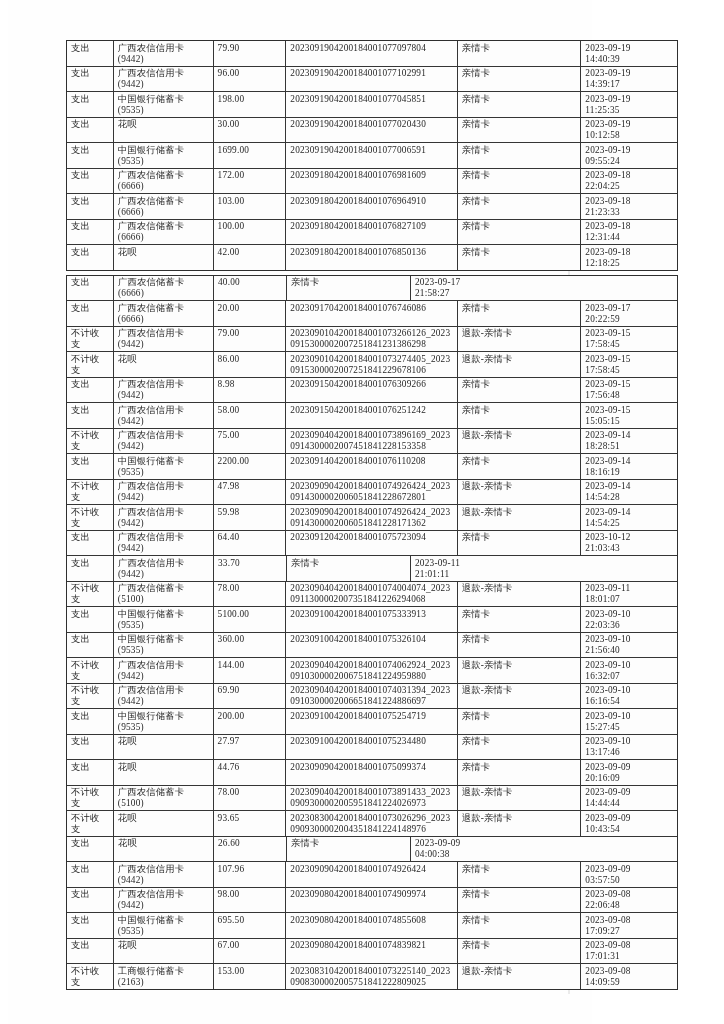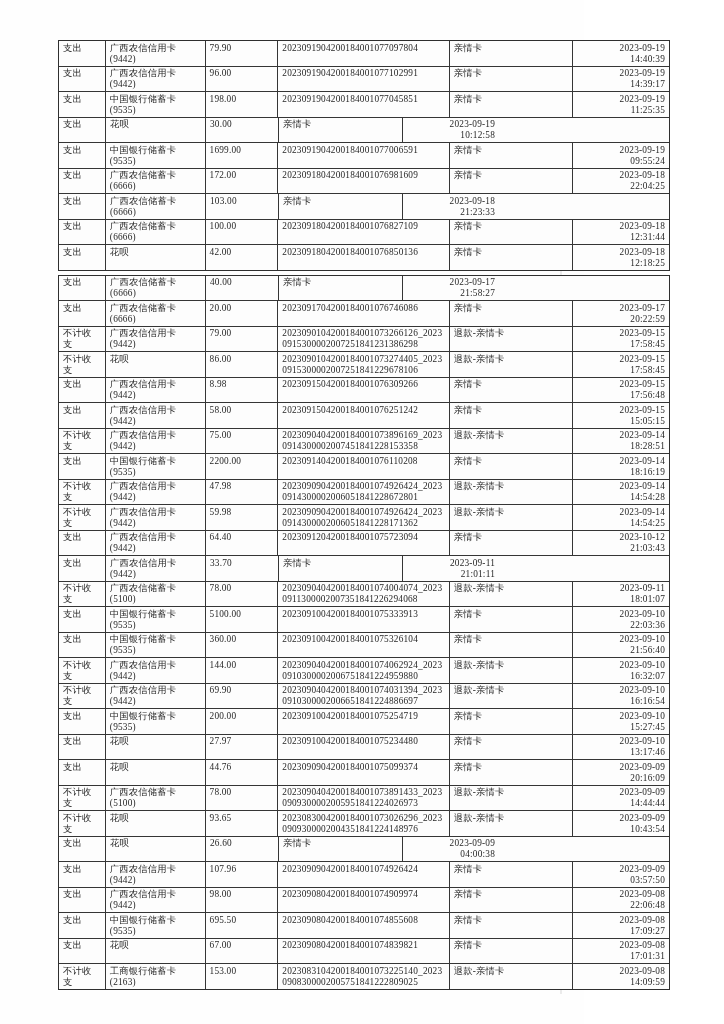--- a/index.html
+++ b/index.html
@@ -9,20 +9,21 @@
     height: 1024px;
     background: #ffffff;
     font-family: "Liberation Serif", "DejaVu Serif", serif;
     overflow: hidden;
   }
   .page {
     position: relative;
     width: 584px;
     height: 1024px;
     background: #fefefe;
+    margin-left: 8px;
   }
   .scan-edge {
     position: absolute;
     right: 22px;
     top: 130px;
     bottom: 30px;
     width: 2px;
     background: #e2e2e2;
     opacity: 0.7;
   }
@@ -54,21 +55,20 @@
     padding: 1.5px 4px 1px 4px;
     font-size: 9.3px;
     line-height: 11px;
     color: #262626;
     white-space: pre-line;
     word-break: break-all;
     letter-spacing: 0.2px;
   }
   .td:last-child {
     border-right: none;
-    text-align: right;
   }
   .c-type   { width: 47px;  }
   .c-card   { width: 100px; }
   .c-amount { width: 73px;  }
   .c-txn    { width: 172px; }
   .c-tag    { width: 124px; }
   .c-date   { width: 96px;  }
 </style>
 </head>
 <body>
@@ -107,20 +107,21 @@
     <div class="td c-txn">2023091904200184001077045851</div>
     <div class="td c-tag">亲情卡</div>
     <div class="td c-date">2023-09-19
 11:25:35</div>
   </div>
 
   <div class="tr">
     <div class="td c-type">支出</div>
     <div class="td c-card">花呗</div>
     <div class="td c-amount">30.00</div>
+    <div class="td c-txn">2023091904200184001077020430</div>
     <div class="td c-tag">亲情卡</div>
     <div class="td c-date">2023-09-19
 10:12:58</div>
   </div>
 
   <div class="tr">
     <div class="td c-type">支出</div>
     <div class="td c-card">中国银行储蓄卡
 (9535)</div>
     <div class="td c-amount">1699.00</div>
@@ -139,20 +140,21 @@
     <div class="td c-tag">亲情卡</div>
     <div class="td c-date">2023-09-18
 22:04:25</div>
   </div>
 
   <div class="tr">
     <div class="td c-type">支出</div>
     <div class="td c-card">广西农信储蓄卡
 (6666)</div>
     <div class="td c-amount">103.00</div>
+    <div class="td c-txn">2023091804200184001076964910</div>
     <div class="td c-tag">亲情卡</div>
     <div class="td c-date">2023-09-18
 21:23:33</div>
   </div>
 
   <div class="tr">
     <div class="td c-type">支出</div>
     <div class="td c-card">广西农信储蓄卡
 (6666)</div>
     <div class="td c-amount">100.00</div>

